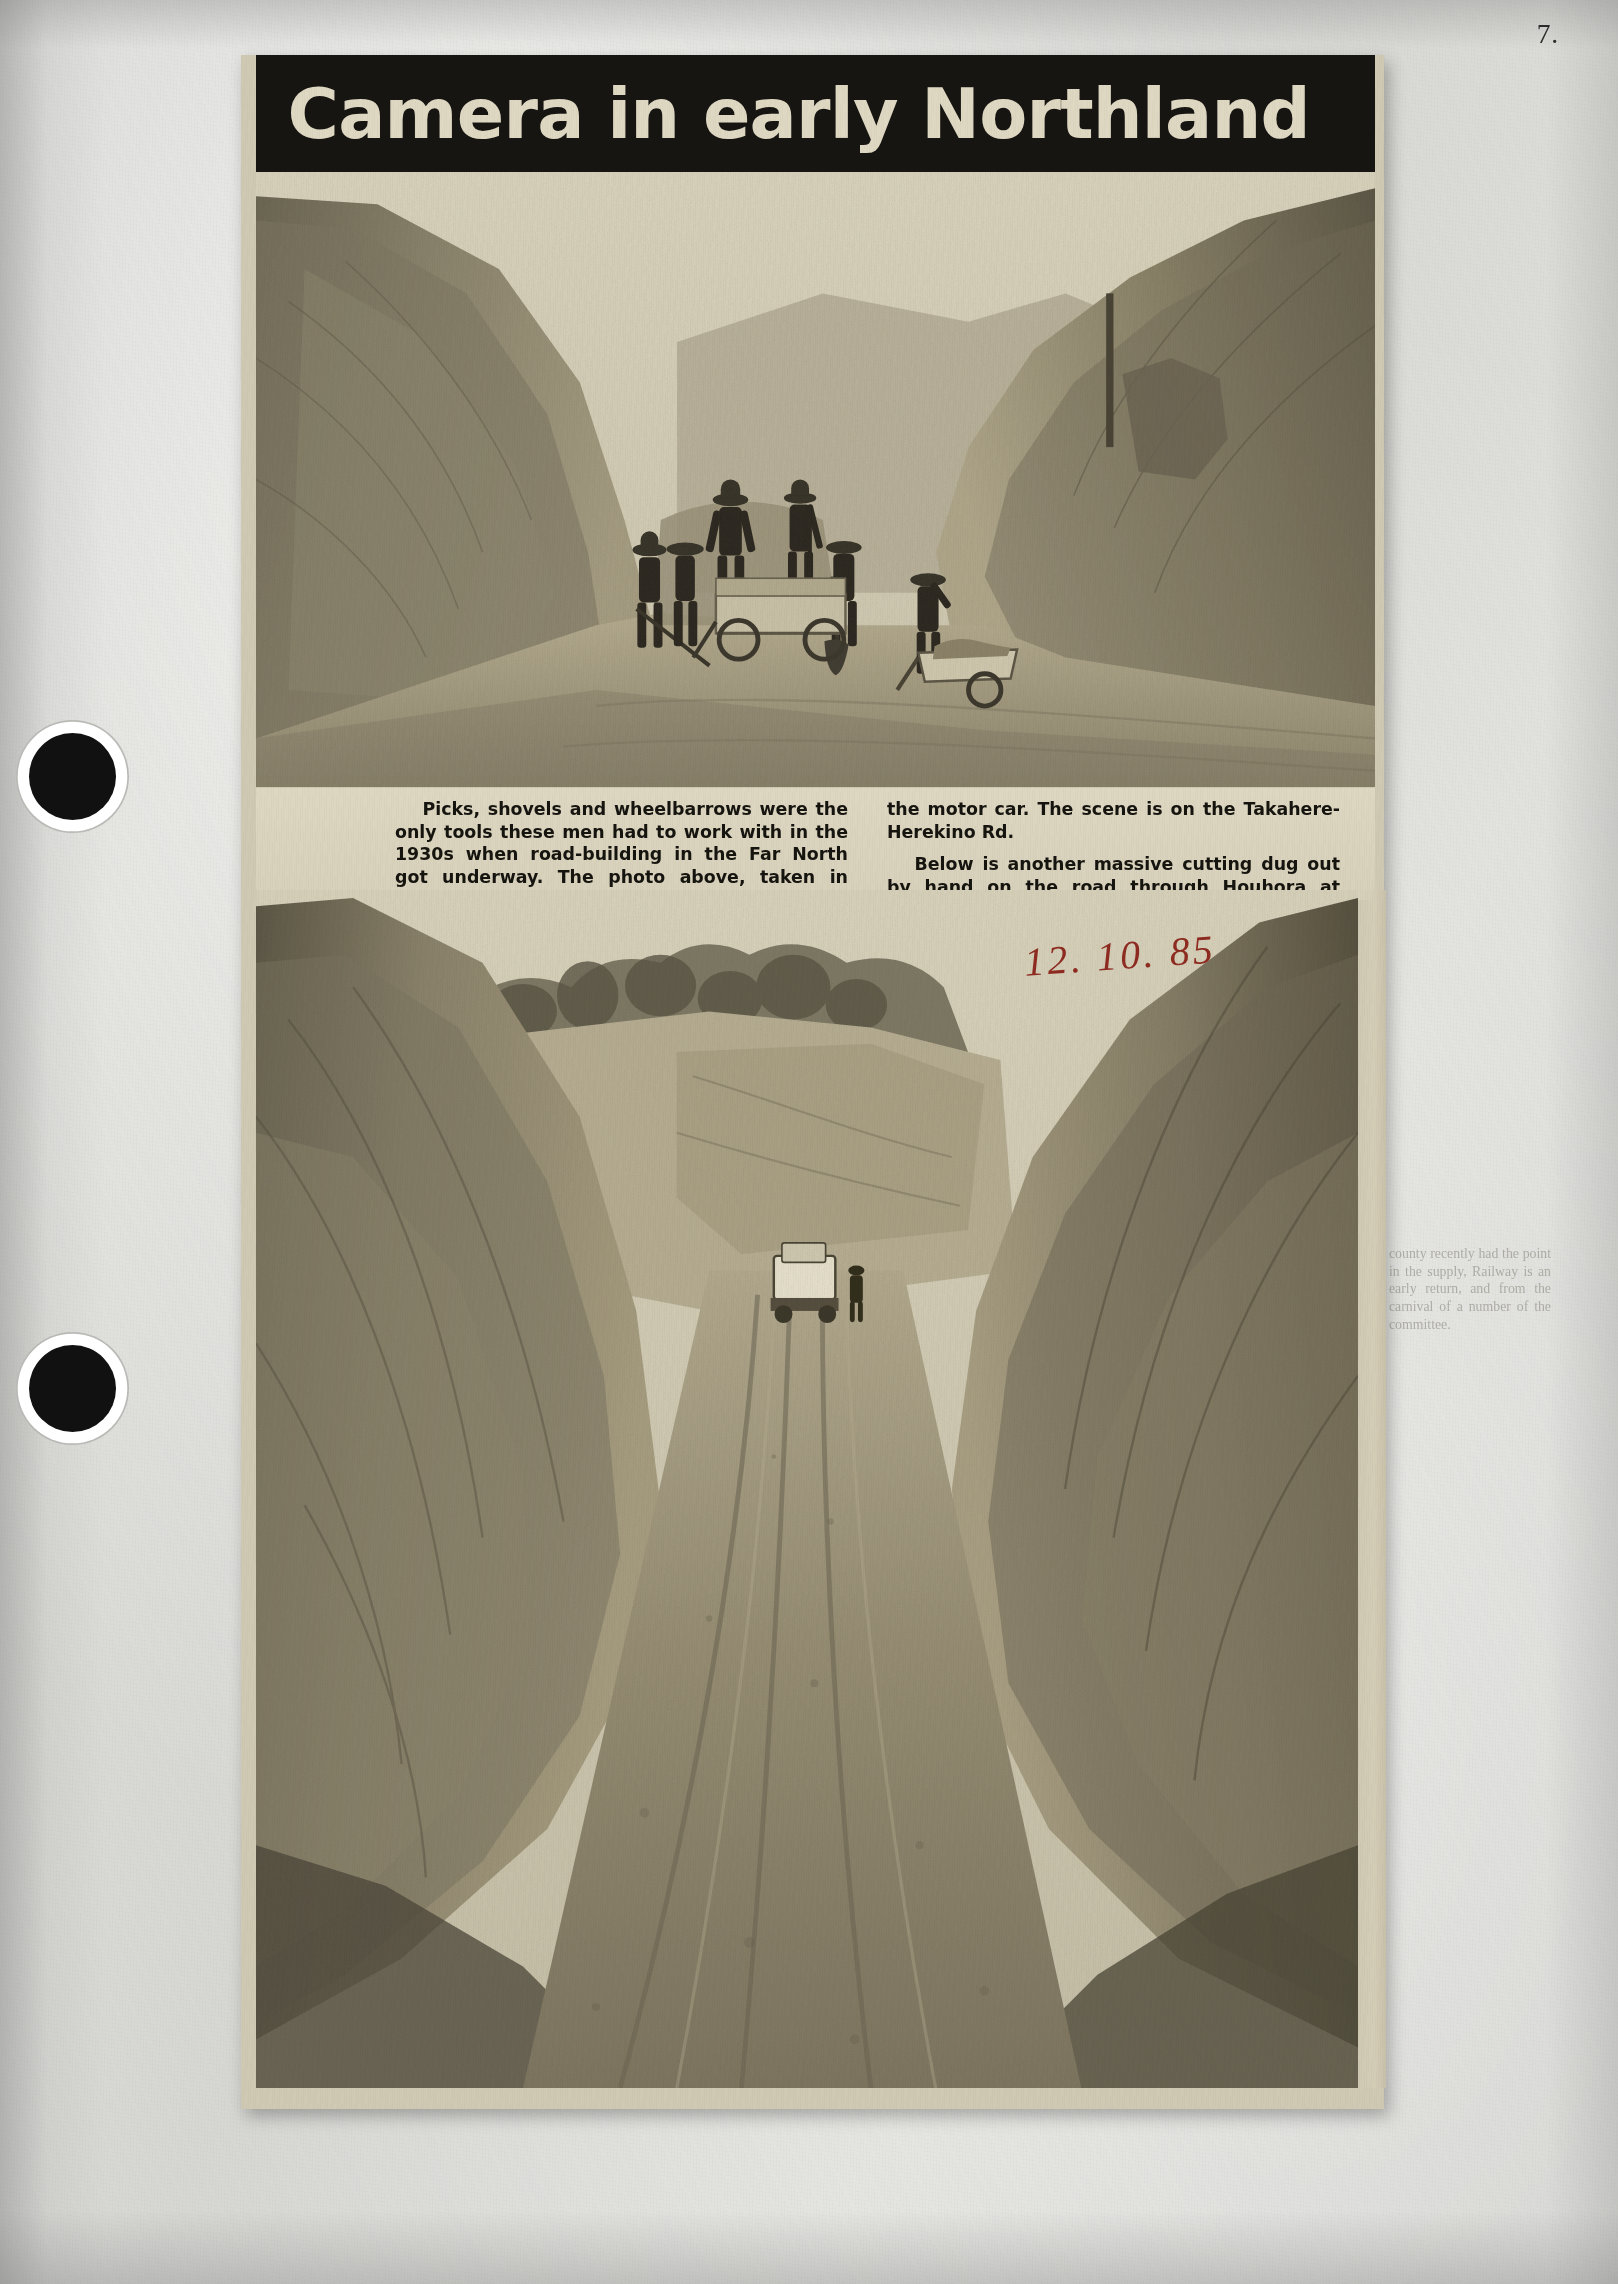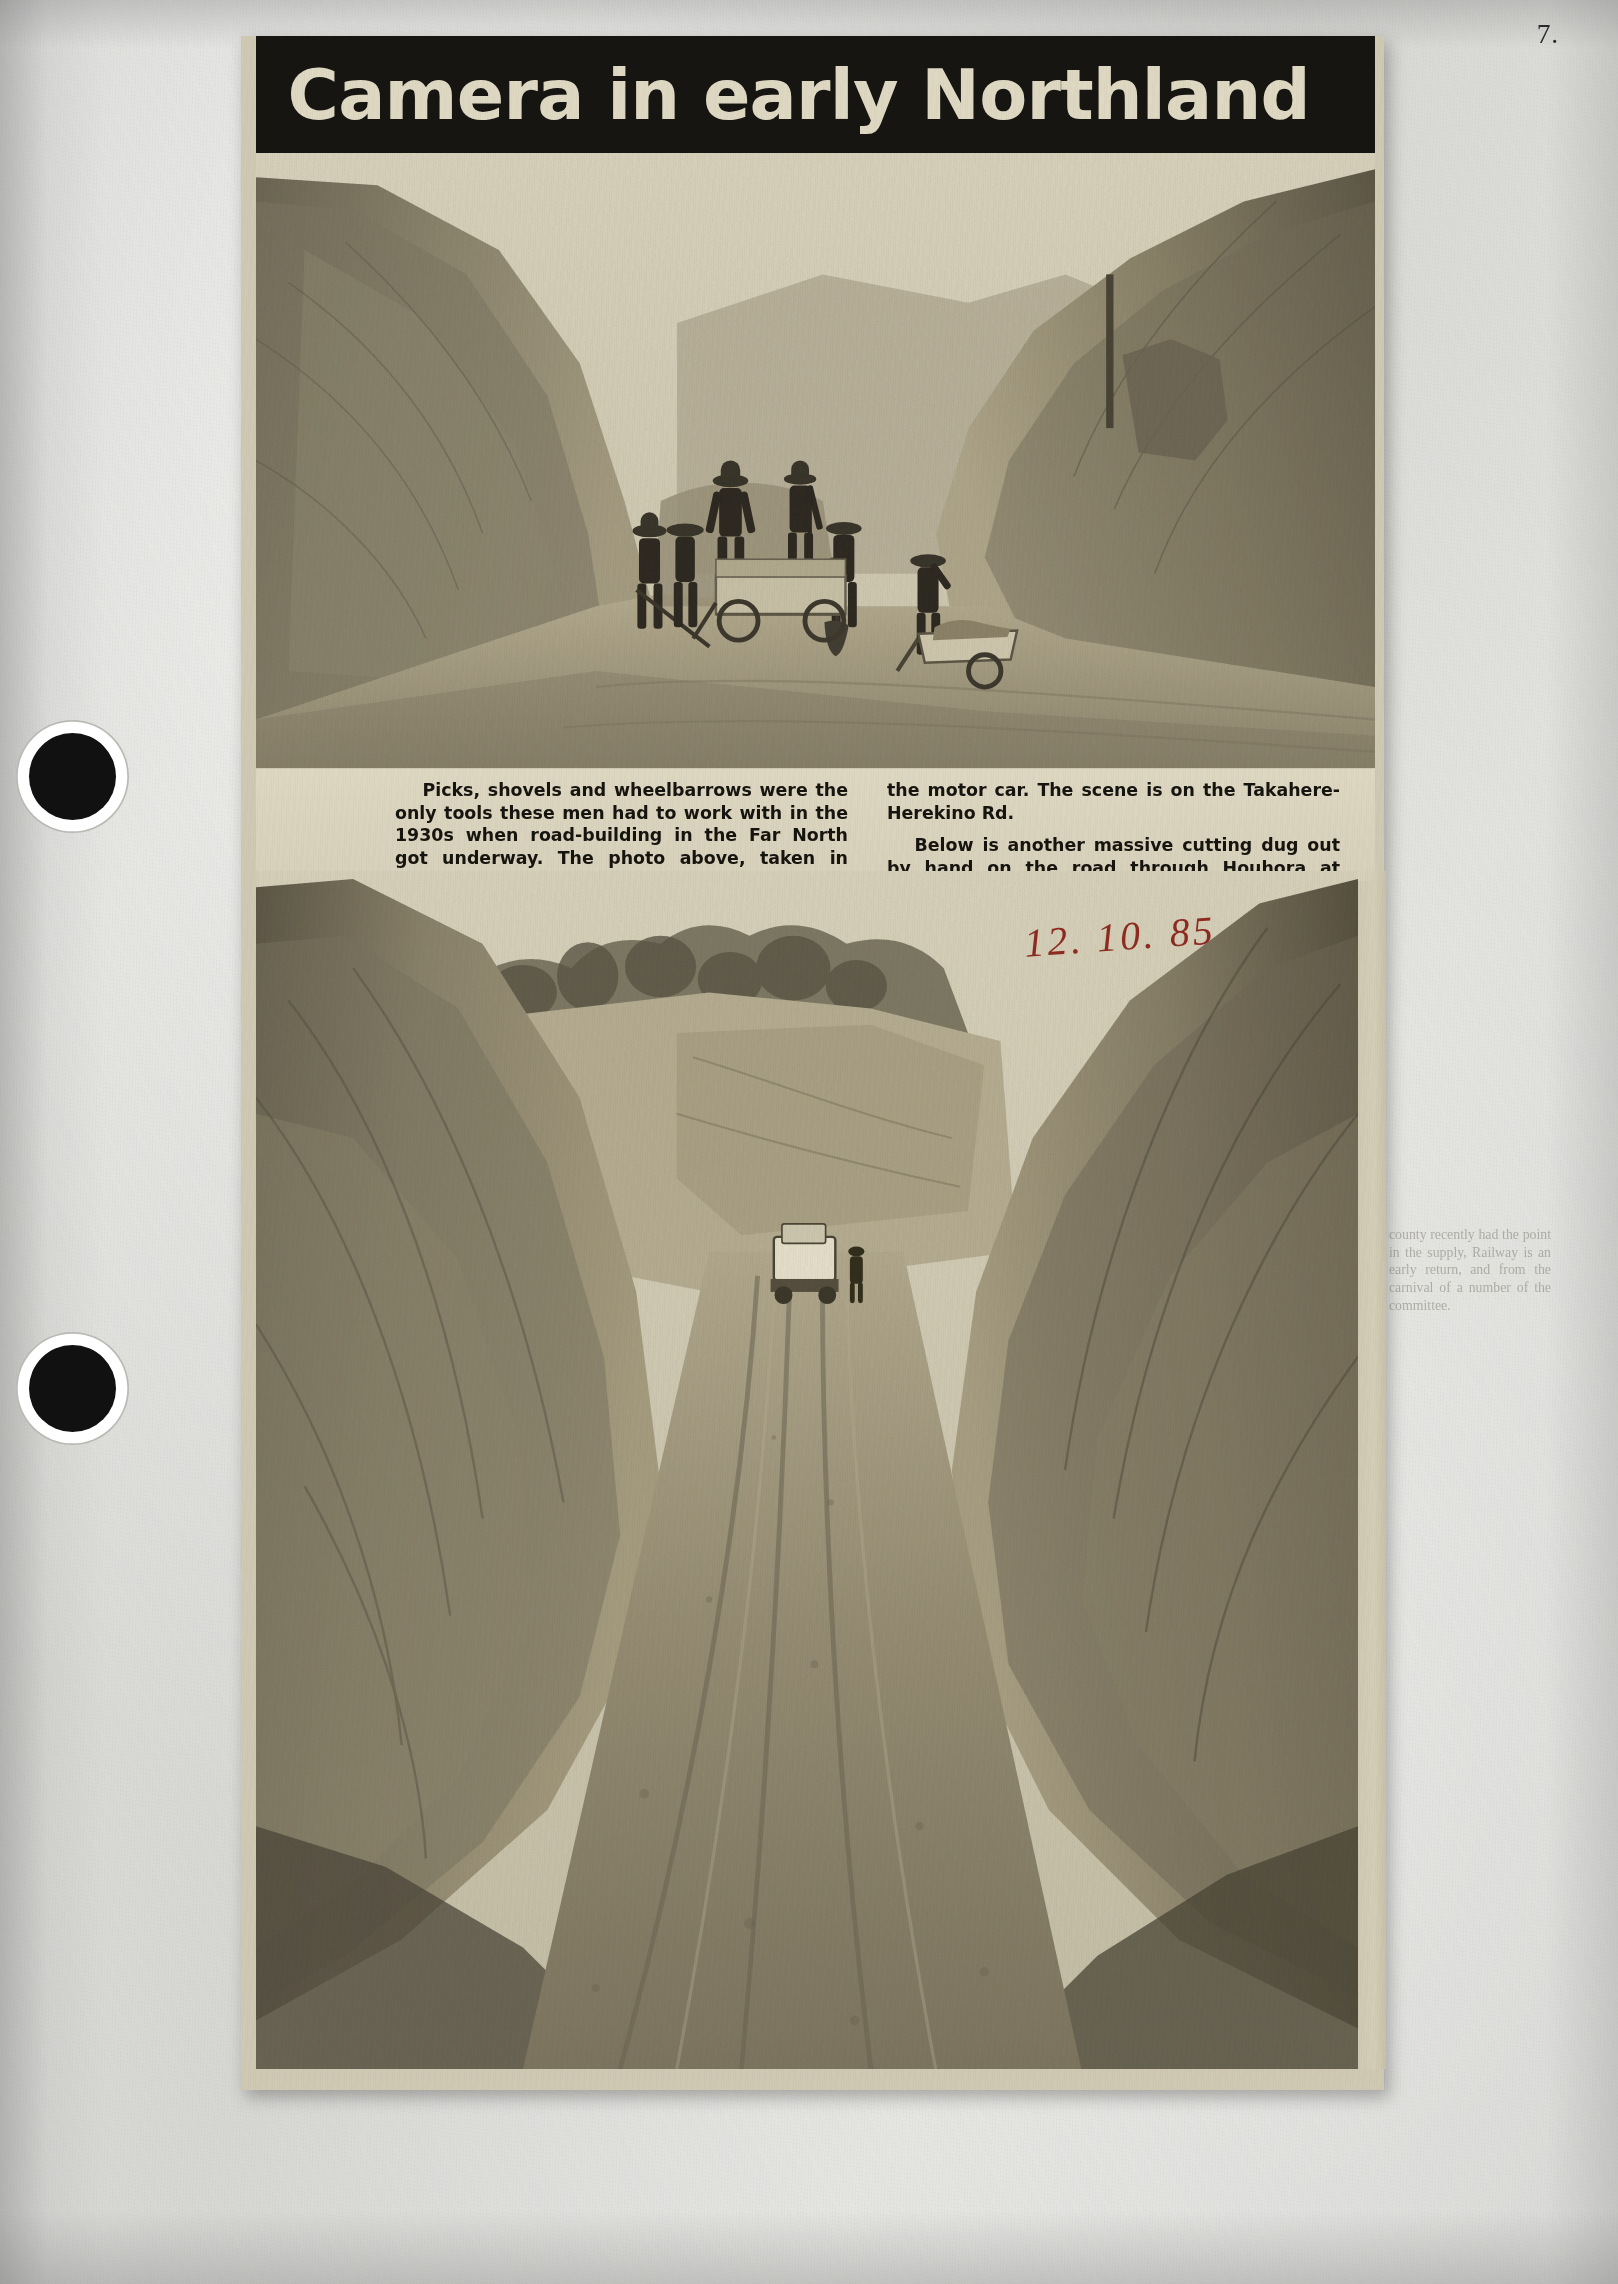--- a/index.html
+++ b/index.html
@@ -79,21 +79,21 @@
     font-family: "Liberation Serif", serif;
     font-size: 27.5px;
     color: #2a2a2a;
     letter-spacing: 0.8px;
   }
 
   
   .clipping {
     position: absolute;
     left: 241px;
-    top: 36px;
+    top: 55px;
     width: 1143px;
     height: 2054px;
     background: #cfc9b4;
     box-shadow: 4.9px 6.5px 16px rgba(0,0,0,0.28);
   }
   .clipping::after {
     content: "";
     position: absolute;
     inset: 0;
     background-image:

